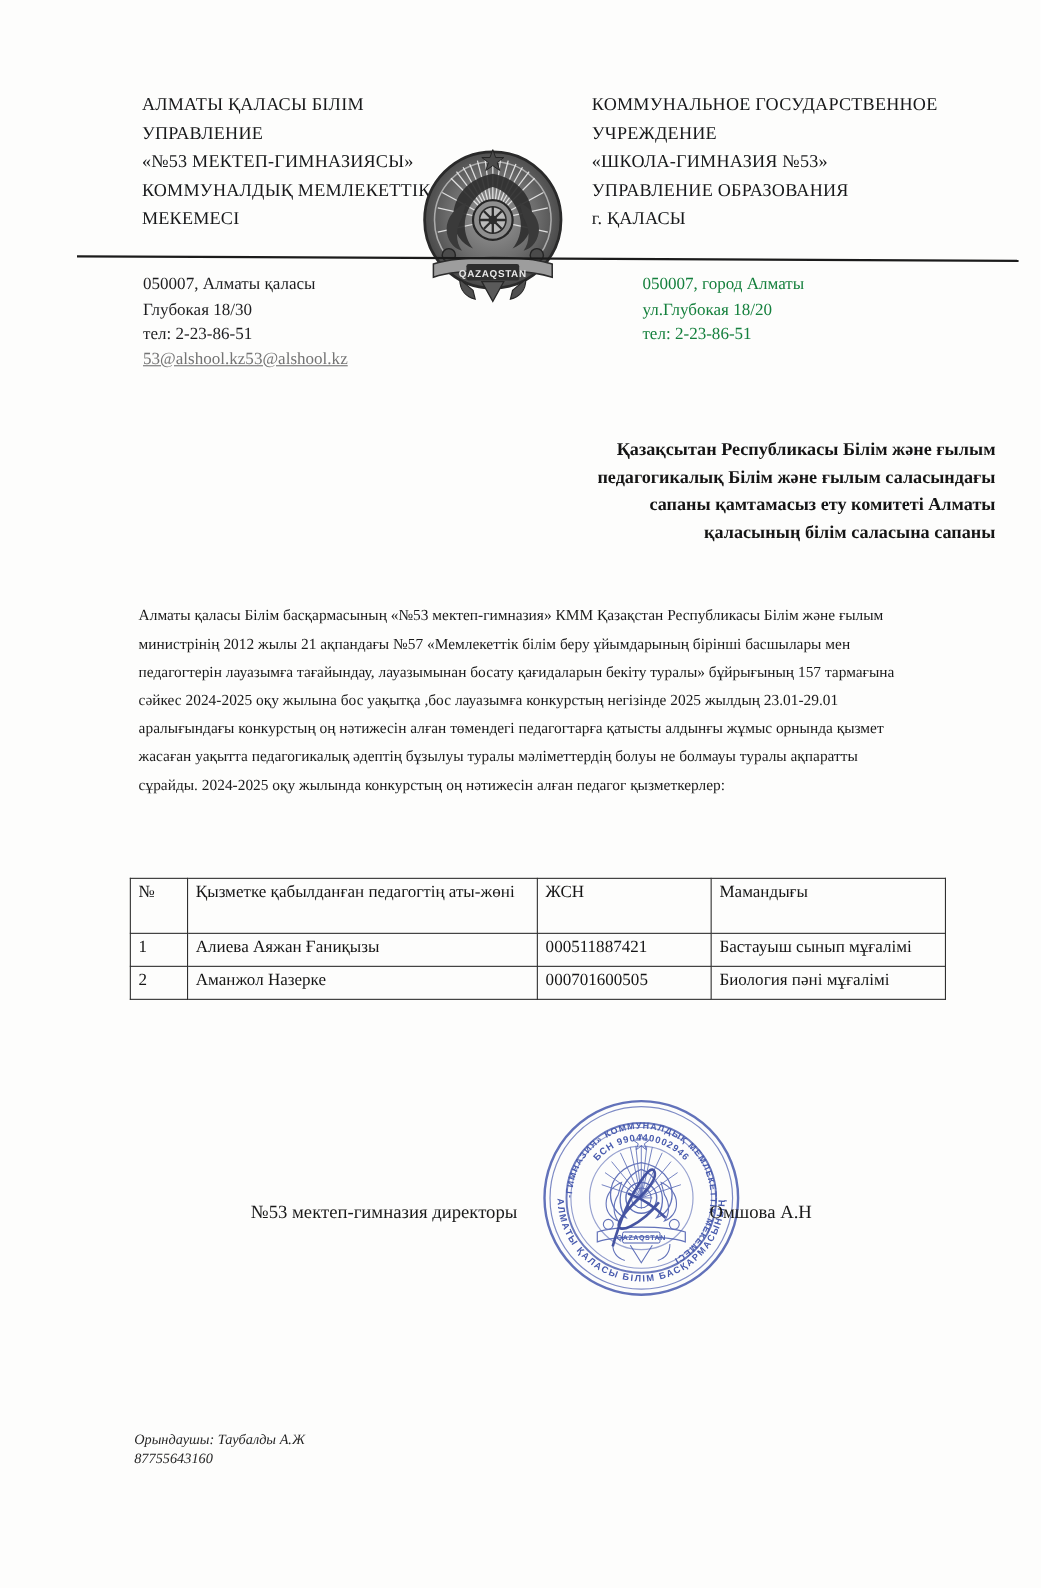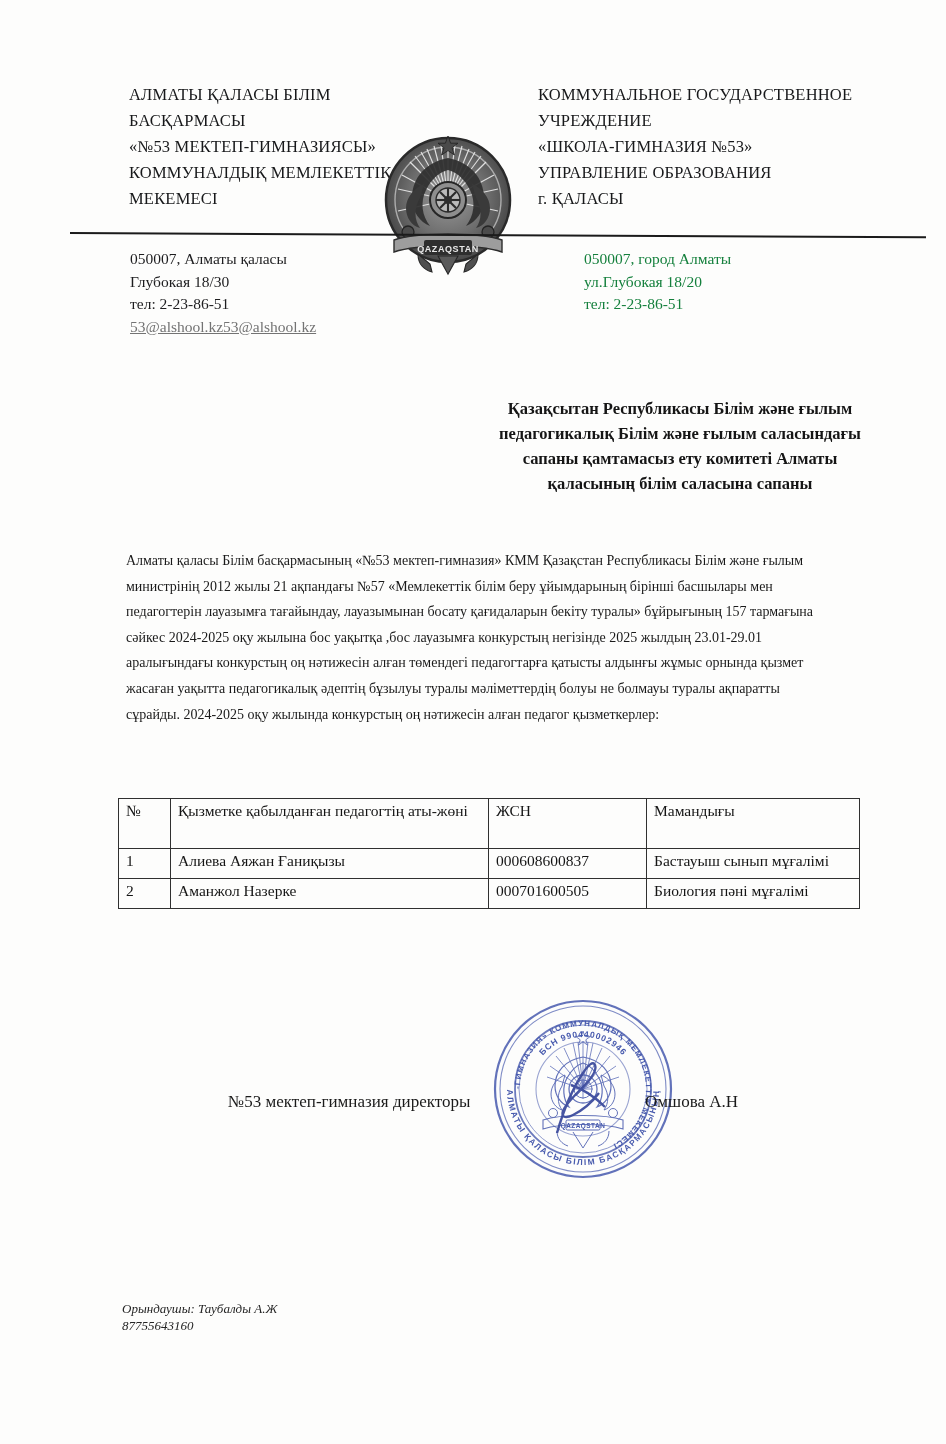--- a/index.html
+++ b/index.html
@@ -100,21 +100,21 @@
     text-decoration: underline;
     color: #737373;
   }
 
   
   .addressee {
     position: absolute;
     left: 455px;
     top: 396px;
     width: 450px;
-    text-align: center;
+    text-align: right;
     font-size: 16.5px;
     line-height: 25px;
     font-weight: bold;
     color: #151515;
   }
 
   
   .body-text {
     position: absolute;
     left: 126px;
@@ -185,21 +185,21 @@
   }
 </style>
 </head>
 <body>
 
 <div class="page">
 
   <div class="letterhead">
     <div class="lh-left">
       <div class="lh-line">АЛМАТЫ ҚАЛАСЫ БІЛІМ</div>
-      <div class="lh-line">БАСҚАРМАСЫ</div>
+      <div class="lh-line">УПРАВЛЕНИЕ</div>
       <div class="lh-line">«№53 МЕКТЕП-ГИМНАЗИЯСЫ»</div>
       <div class="lh-line">КОММУНАЛДЫҚ МЕМЛЕКЕТТІК</div>
       <div class="lh-line">МЕКЕМЕСІ</div>
     </div>
 
     <div class="emblem-wrap">
       <svg width="140" height="150" viewBox="0 0 140 150">
         <defs>
           <radialGradient id="embGrad" cx="50%" cy="48%" r="58%">
             <stop offset="0%" stop-color="#9a9a9a"></stop>
@@ -296,21 +296,21 @@
         <th class="col-num hdr-cell">№</th>
         <th class="col-name hdr-cell">Қызметке қабылданған педагогтің аты-жөні</th>
         <th class="col-iin hdr-cell">ЖСН</th>
         <th class="col-spec hdr-cell">Мамандығы</th>
       </tr>
     </thead>
     <tbody>
       <tr>
         <td class="col-num row-cell">1</td>
         <td class="col-name row-cell">Алиева Аяжан  Ғаниқызы</td>
-        <td class="col-iin row-cell">000608600837</td>
+        <td class="col-iin row-cell">000511887421</td>
         <td class="col-spec row-cell">Бастауыш сынып мұғалімі</td>
       </tr>
       <tr>
         <td class="col-num row-cell">2</td>
         <td class="col-name row-cell">Аманжол Назерке</td>
         <td class="col-iin row-cell">000701600505</td>
         <td class="col-spec row-cell">Биология  пәні мұғалімі</td>
       </tr>
     </tbody>
   </table>

